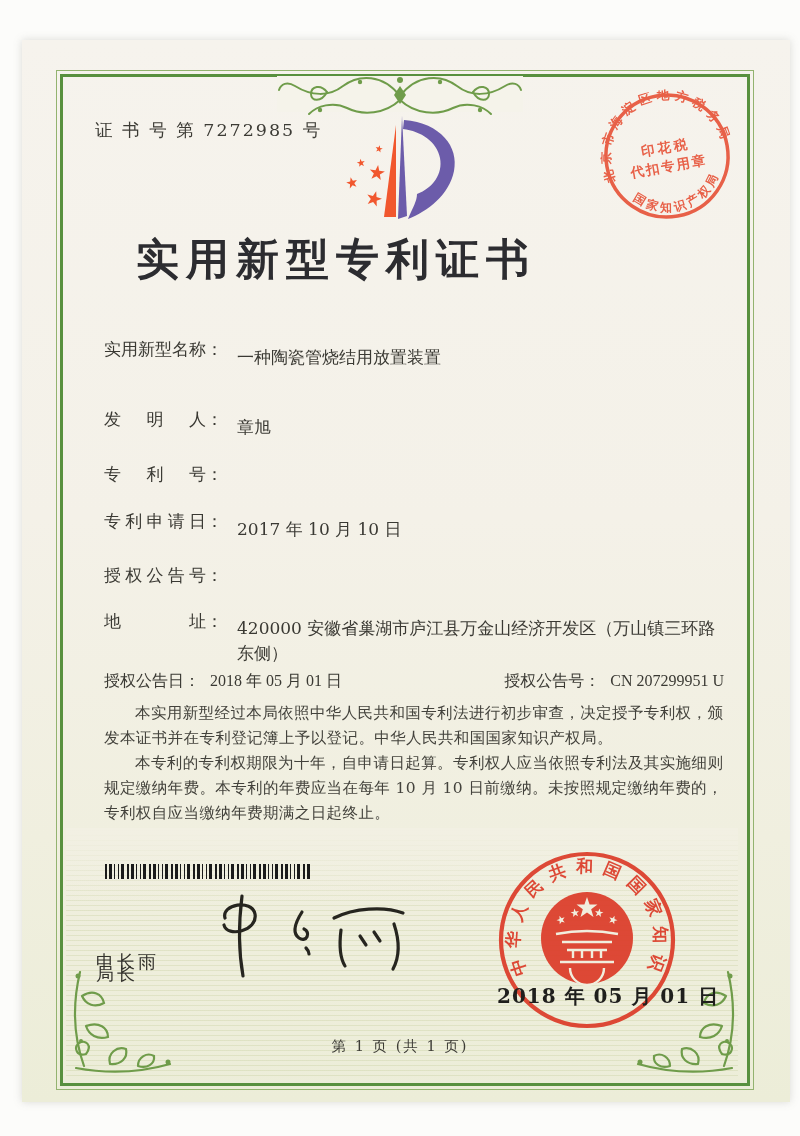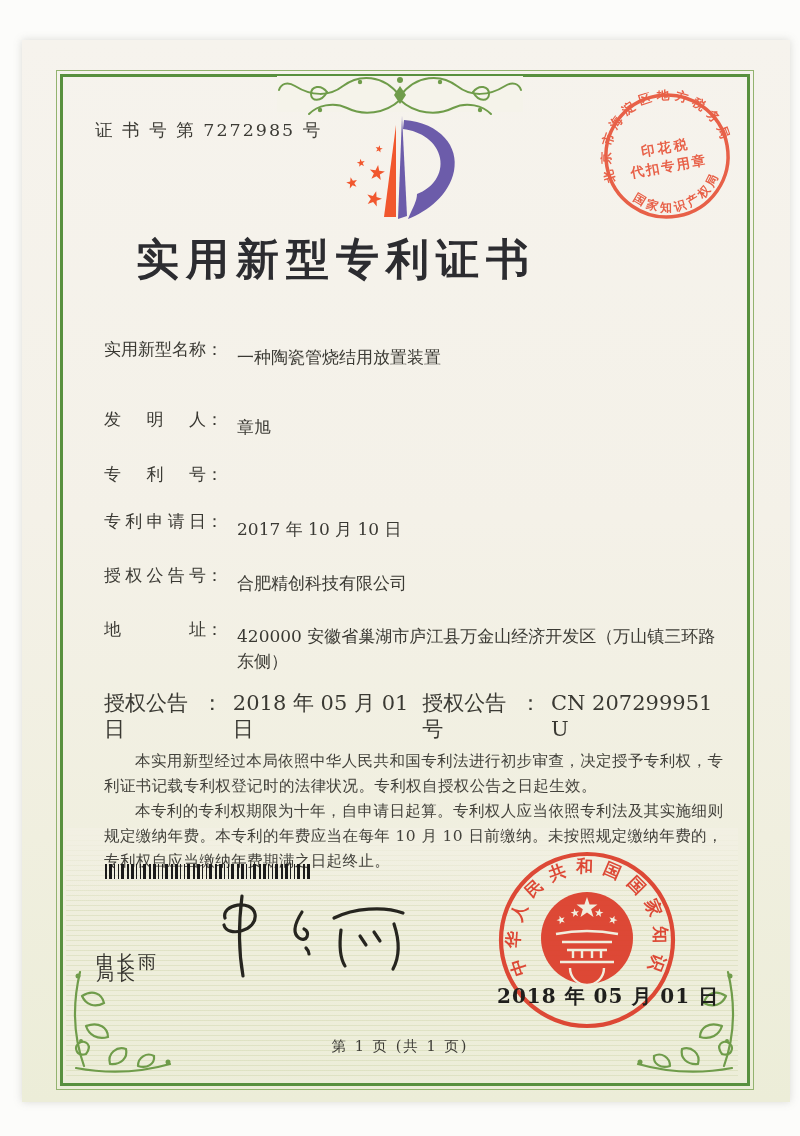--- a/index.html
+++ b/index.html
@@ -20,21 +20,21 @@
   .logo{position:absolute;left:333px;top:110px;}
   .title{position:absolute;left:0;top:231px;width:672px;text-align:center;
          font-size:43px;font-weight:600;letter-spacing:7px;color:#2c2c30;}
   .content{position:absolute;left:104px;top:336px;width:620px;}
   .frow{display:flex;line-height:26px;font-size:17px;}
   .frow .flabel{display:inline-block;width:102px;text-align:justify;text-align-last:justify;flex:none;}
   .frow .colon{flex:none;margin-right:14px;}
   .frow .fvalue{flex:1;max-width:486px;margin-top:8px;}
   .mb36{margin-bottom:36px}.mb21{margin-bottom:21px}.mb20{margin-bottom:20px}
   .addr .fvalue{line-height:25px;}
-  .grant{display:flex;line-height:26px;font-size:21px;margin-top:16px;}
+  .grant{display:flex;line-height:26px;font-size:16px;margin-top:2px;font-family:Liberation Serif, serif;}
   .grant .colon{margin-right:10px;}
   .pair{display:flex;}
   .pair2{margin-left:auto;}
   .paras{margin-top:7px;font-size:15.5px;line-height:25px;letter-spacing:.4px;color:#43423c;}
   .paras p{margin:0;text-indent:2em;}
   .barcode{position:absolute;left:105px;top:864px;width:205px;height:15px;
     background:repeating-linear-gradient(90deg,
       #1b1b1b 0 2px,rgba(0,0,0,0) 2px 4px,
       #1b1b1b 4px 7px,rgba(0,0,0,0) 7px 9px,
       #1b1b1b 9px 10px,rgba(0,0,0,0) 10px 13px,
@@ -165,41 +165,40 @@
         <span class="colon">：</span>
     </div>
     <div class="frow mb20">
       <span class="flabel">专利申请日</span>
         <span class="colon">：</span>
       <span class="fvalue">2017 年 10 月 10 日</span>
     </div>
     <div class="frow mb20">
       <span class="flabel">授权公告号</span>
         <span class="colon">：</span>
-      <span class="fvalue">合肥精创科技有限公司</span>
     </div>
     <div class="frow addr">
       <span class="flabel">地址</span>
         <span class="colon">：</span>
       <span class="fvalue">420000 安徽省巢湖市庐江县万金山经济开发区（万山镇三环路东侧）</span>
     </div>
     <div class="grant">
       <span class="pair">
         <span>授权公告日</span>
           <span class="colon">：</span>
         <span>2018 年 05 月 01 日</span>
       </span>
       <span class="pair pair2">
         <span>授权公告号</span>
           <span class="colon">：</span>
         <span>CN 207299951 U</span>
       </span>
     </div>
     <div class="paras">
-      <p>本实用新型经过本局依照中华人民共和国专利法进行初步审查，决定授予专利权，专利证书记载专利权登记时的法律状况。专利权自授权公告之日起生效。</p>
+      <p>本实用新型经过本局依照中华人民共和国专利法进行初步审查，决定授予专利权，颁发本证书并在专利登记簿上予以登记。中华人民共和国国家知识产权局。</p>
       <p>本专利的专利权期限为十年，自申请日起算。专利权人应当依照专利法及其实施细则规定缴纳年费。本专利的年费应当在每年 10 月 10 日前缴纳。未按照规定缴纳年费的，专利权自应当缴纳年费期满之日起终止。</p>
     </div>
   </div>
 
   <div class="barcode"></div>
 
   <div class="sig-title">局长</div>
   <div class="sig-name">申长雨</div>
 
   <svg class="signature" width="200" height="98" viewBox="0 0 200 98">

